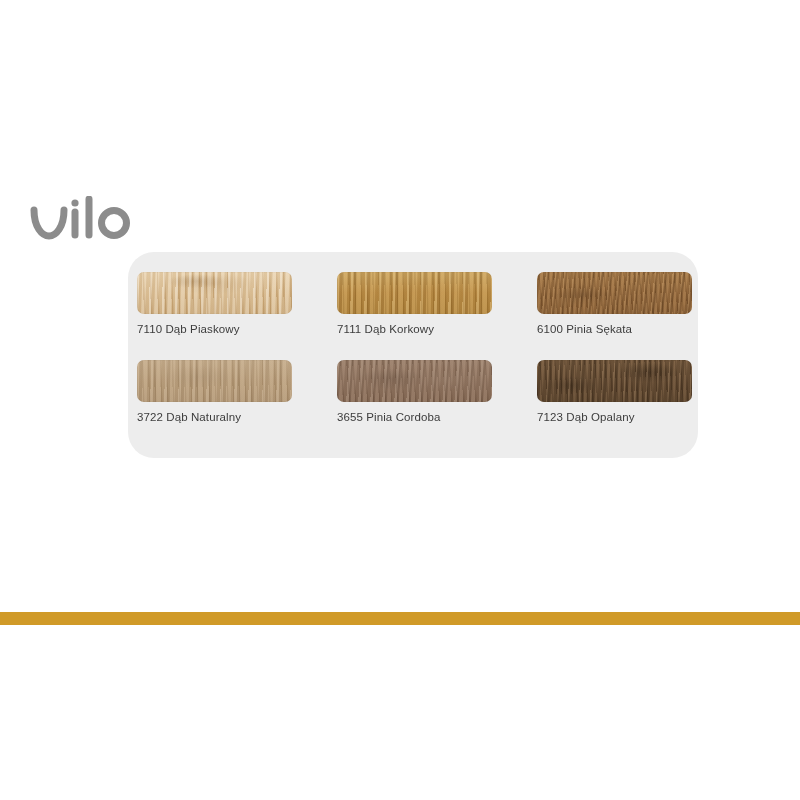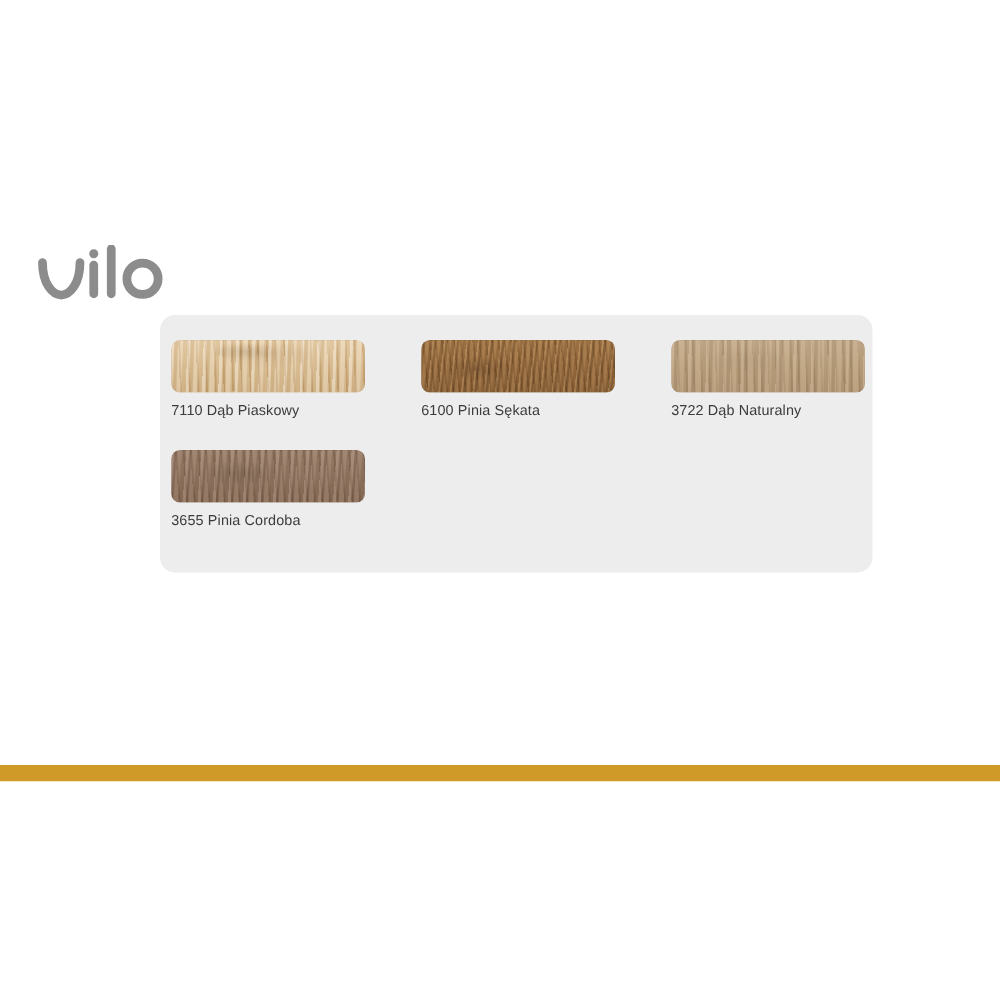--- a/index.html
+++ b/index.html
@@ -26,21 +26,21 @@
   #brand-logo svg { display: block; }
 
   
   #swatch-card {
     position: absolute;
     left: 128px;
     top: 252px;
     width: 570px;
     height: 206px;
     background: #ededed;
-    border-radius: 12px;
+    border-radius: 26px;
     box-sizing: border-box;
   }
 
   #swatch-grid {
     position: absolute;
     left: 9px;
     top: 20px;
     width: 552px;
     display: grid;
     grid-template-columns: 200px 200px 152px;
@@ -242,32 +242,40 @@
   </svg>
 </div>
 
 <div id="swatch-card" style="background: rgb(237, 237, 237);">
   <div id="swatch-grid">
 
     <div class="swatch-cell">
       <div class="swatch-chip tex-7110"></div>
       <div class="swatch-label">7110 Dąb Piaskowy</div>
     </div>
+    <div class="swatch-cell">
+      <div class="swatch-chip tex-7111"></div>
+      <div class="swatch-label">7111 Dąb Korkowy</div>
+    </div>
 
     <div class="swatch-cell">
       <div class="swatch-chip tex-7120"></div>
       <div class="swatch-label">6100 Pinia Sękata</div>
     </div>
     <div class="swatch-cell">
       <div class="swatch-chip tex-7121"></div>
       <div class="swatch-label">3722 Dąb Naturalny</div>
     </div>
 
     <div class="swatch-cell">
       <div class="swatch-chip tex-7122"></div>
       <div class="swatch-label">3655 Pinia Cordoba</div>
     </div>
+    <div class="swatch-cell">
+      <div class="swatch-chip tex-7123"></div>
+      <div class="swatch-label">7123 Dąb Opalany</div>
+    </div>
     <div class="swatch-cell empty"></div>
 
   </div>
 </div>
 
 <div id="accent-bar" style="background: rgb(208, 154, 40);"></div>
 
 </body></html>

